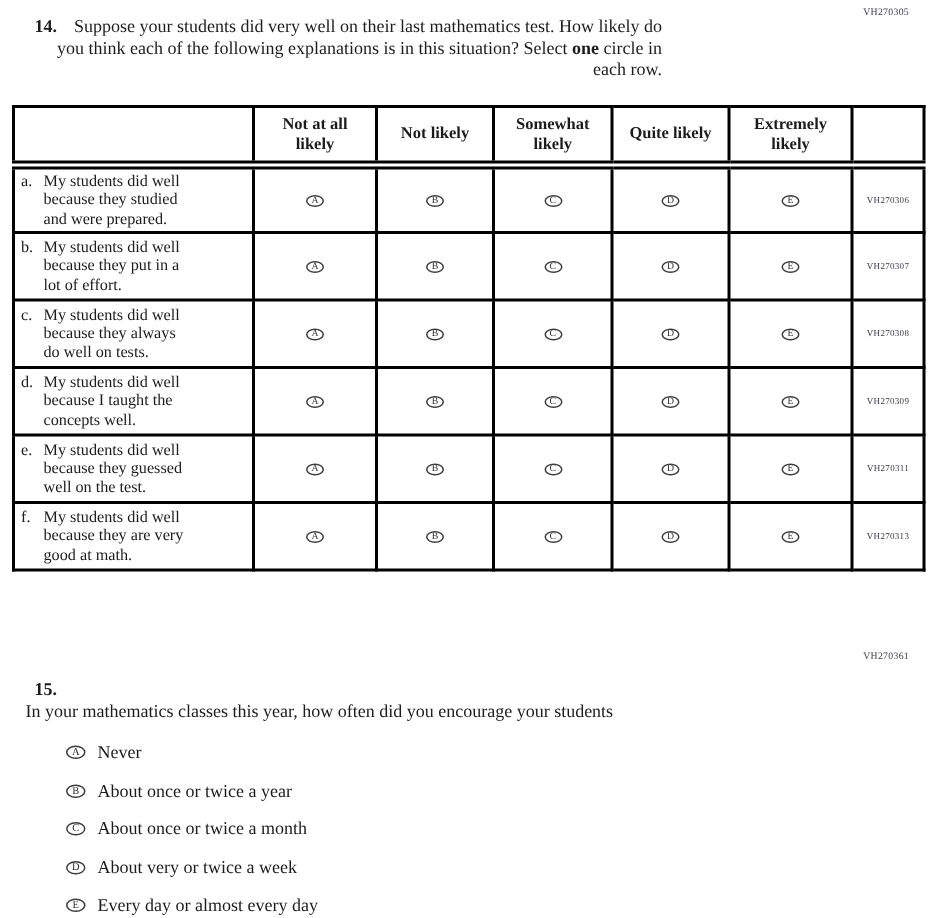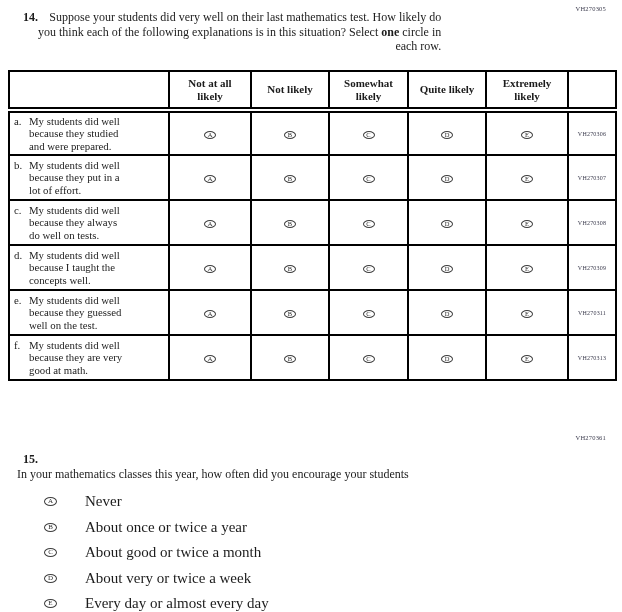--- a/index.html
+++ b/index.html
@@ -56,21 +56,21 @@
   .oval {
     display:inline-flex; align-items:center; justify-content:center;
     width:12px; height:8px;
     border:1px solid #3d3d3d; border-radius:50%;
     font-size:6.5px; line-height:1; color:#2e2e2e;
     vertical-align:middle; overflow:hidden;
   }
   .options { position:absolute; top:495px; left:44px; }
   .opt { display:flex; align-items:center; margin-bottom:12.5px; }
   .opt .oval { width:13px; height:9px; font-size:7px; flex:none; }
-  .opt-label { margin-left:28px; font-size:15px; line-height:13px; }
+  .opt-label { margin-left:8px; font-size:12px; line-height:13px; }
 </style>
 </head>
 <body>
 
 <div class="form-code" id="code-q14">VH270305</div>
 
 <div class="question" id="q14">
   <span class="qnum">14.</span>
   <div class="qtext">
     <span class="qline">Suppose your students did very well on their last mathematics test. How likely do</span>
@@ -304,21 +304,21 @@
   <div class="opt">
     <span class="oval">
         <span>B</span>
       </span>
     <span class="opt-label">About once or twice a year</span>
   </div>
   <div class="opt">
     <span class="oval">
         <span>C</span>
       </span>
-    <span class="opt-label">About good or twice a month</span>
+    <span class="opt-label">About once or twice a month</span>
   </div>
   <div class="opt">
     <span class="oval">
         <span>D</span>
       </span>
     <span class="opt-label">About very or twice a week</span>
   </div>
   <div class="opt">
     <span class="oval">
         <span>E</span>

